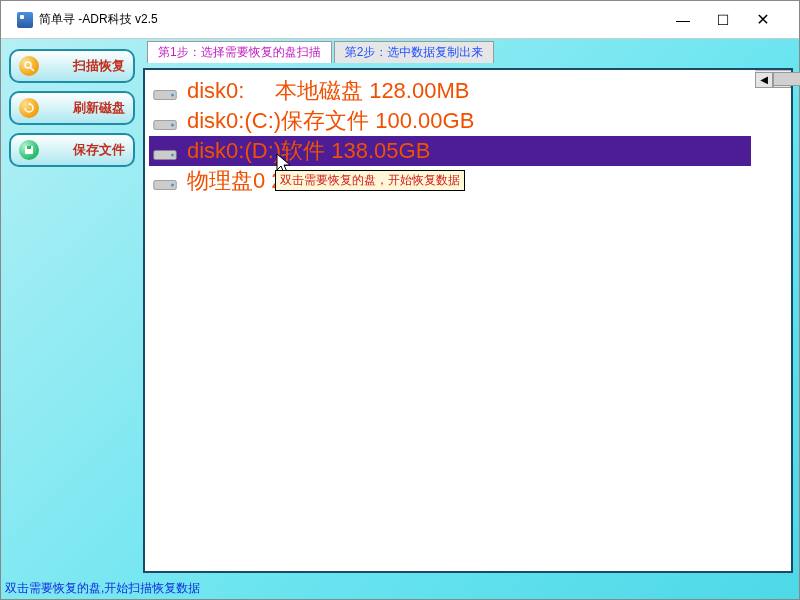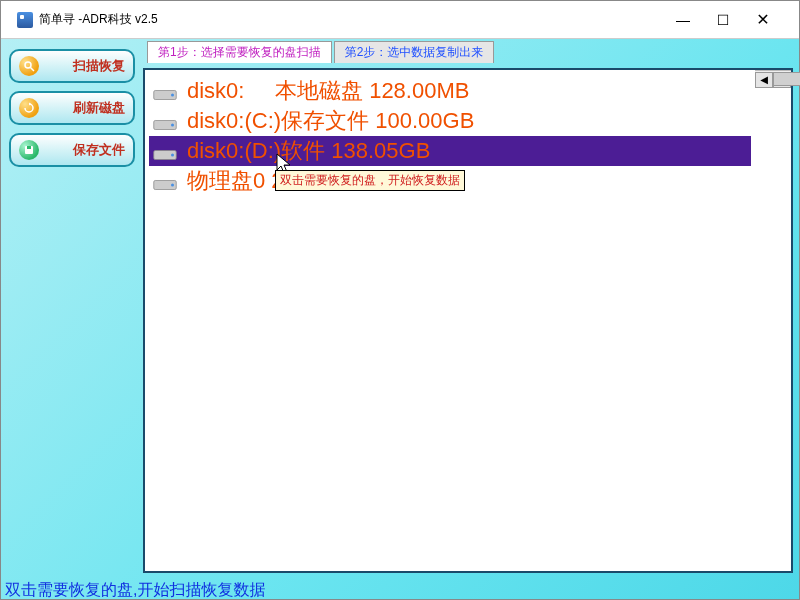--- a/index.html
+++ b/index.html
@@ -40,21 +40,21 @@
   .cursor { position: absolute; top: 82px; left: 130px; pointer-events: none; }
   .cursor svg { width: 20px; height: 24px; }
 
   .tooltip { position: absolute; top: 100px; left: 130px; background: #fff8d8; border: 1px solid #000; font-size: 12px; padding: 1px 4px; color: #d02020; white-space: nowrap; }
 
   .hscroll { height: 18px; background: #efefef; border-top: 1px solid #bbb; display: flex; align-items: center; }
   .hscroll .arrow { width: 18px; height: 16px; background: #e5e5e5; border: 1px solid #999; display:flex; align-items:center; justify-content:center; font-size:10px; }
   .hscroll .track { flex: 1; height: 16px; background: #efefef; position: relative; }
   .hscroll .thumb { position: absolute; left: 0; top: 0; width: 120px; height: 14px; background: #d0d0d0; border: 1px solid #999; }
 
-  .statusbar { height: 20px; padding: 1px 4px; font-size: 16px; color: #1030e0; background: transparent; }
+  .statusbar { height: 20px; padding: 1px 4px; font-size: 12px; color: #1030e0; background: transparent; }
 </style>
 </head>
 <body>
 
 <div class="window">
   <div class="titlebar">
     <div class="app-icon"></div>
     <div class="title">简单寻  -ADR科技 v2.5</div>
     <div class="spacer"></div>
     <div class="winbtn">—</div>

